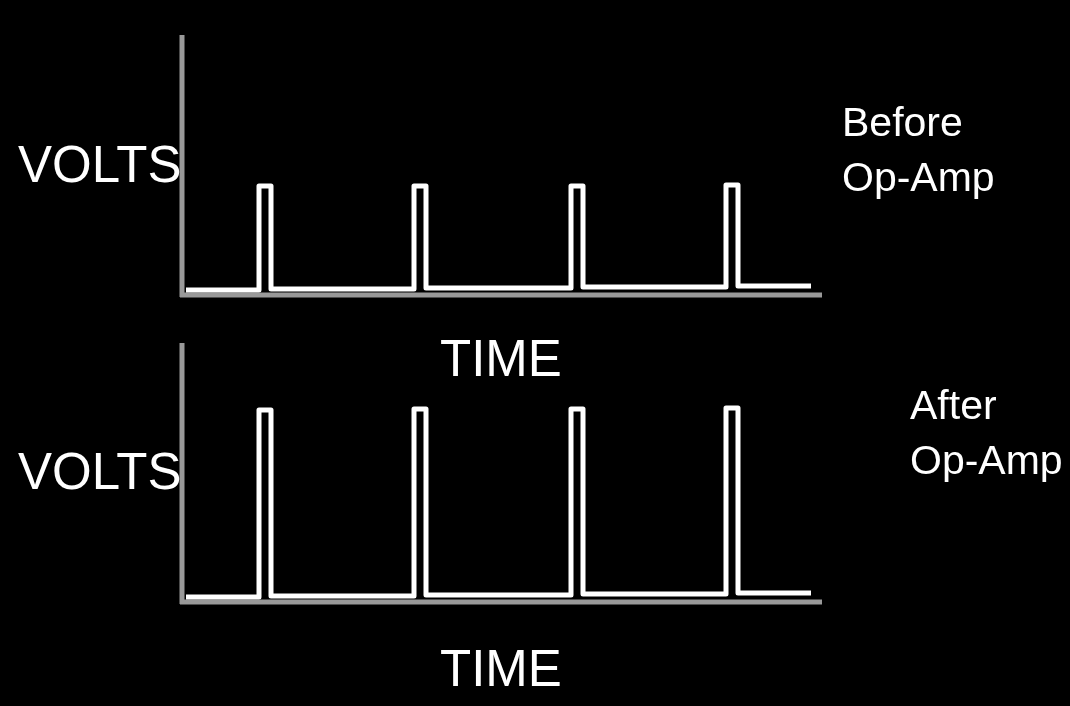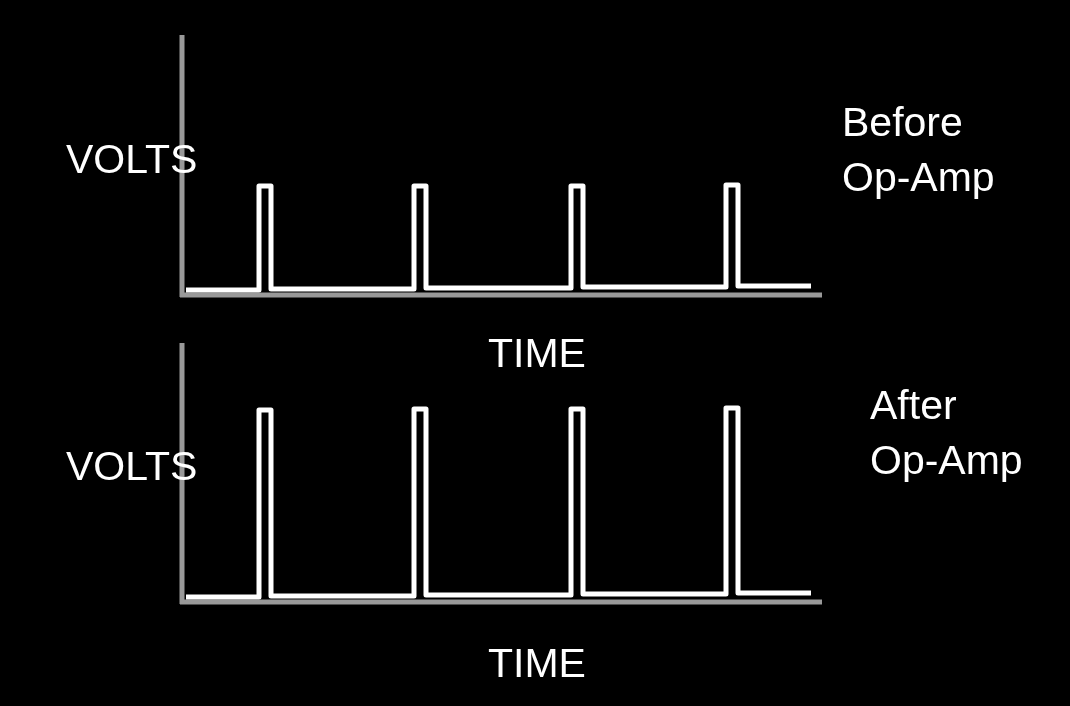--- a/index.html
+++ b/index.html
@@ -1,17 +1,17 @@
 <!DOCTYPE html>
 <html><head>
 <meta charset="utf-8">
 <style>
   html,body{margin:0;padding:0;background:#000;}
   body{width:1070px;height:706px;position:relative;overflow:hidden;font-family:"Liberation Sans",sans-serif;color:#fff;}
-  .lbl{position:absolute;font-size:41px;line-height:1;white-space:nowrap;margin-left:48px;}
+  .lbl{position:absolute;font-size:51px;line-height:1;white-space:nowrap;}
   .side{position:absolute;font-size:41px;line-height:55px;white-space:nowrap;}
   svg{position:absolute;left:0;top:0;}
 </style>
 </head>
 <body>
 
 <svg width="1070" height="706">
 
   <g stroke="#999" stroke-width="5" fill="none">
     <line x1="182" y1="35" x2="182" y2="297"></line>
@@ -30,16 +30,16 @@
 
 <div class="lbl" style="left:18px;top:139px;">VOLTS</div>
 <div class="lbl" style="left:440px;top:333px;">TIME</div>
 <div class="side" style="left:842px;top:95px;">
   <div>Before</div>
   <div>Op-Amp</div>
 </div>
 
 <div class="lbl" style="left:18px;top:446px;">VOLTS</div>
 <div class="lbl" style="left:440px;top:643px;">TIME</div>
-<div class="side" style="left:870px;top:378px;">
+<div class="side" style="left:910px;top:378px;">
   <div>After</div>
   <div>Op-Amp</div>
 </div>
 
 </body></html>

